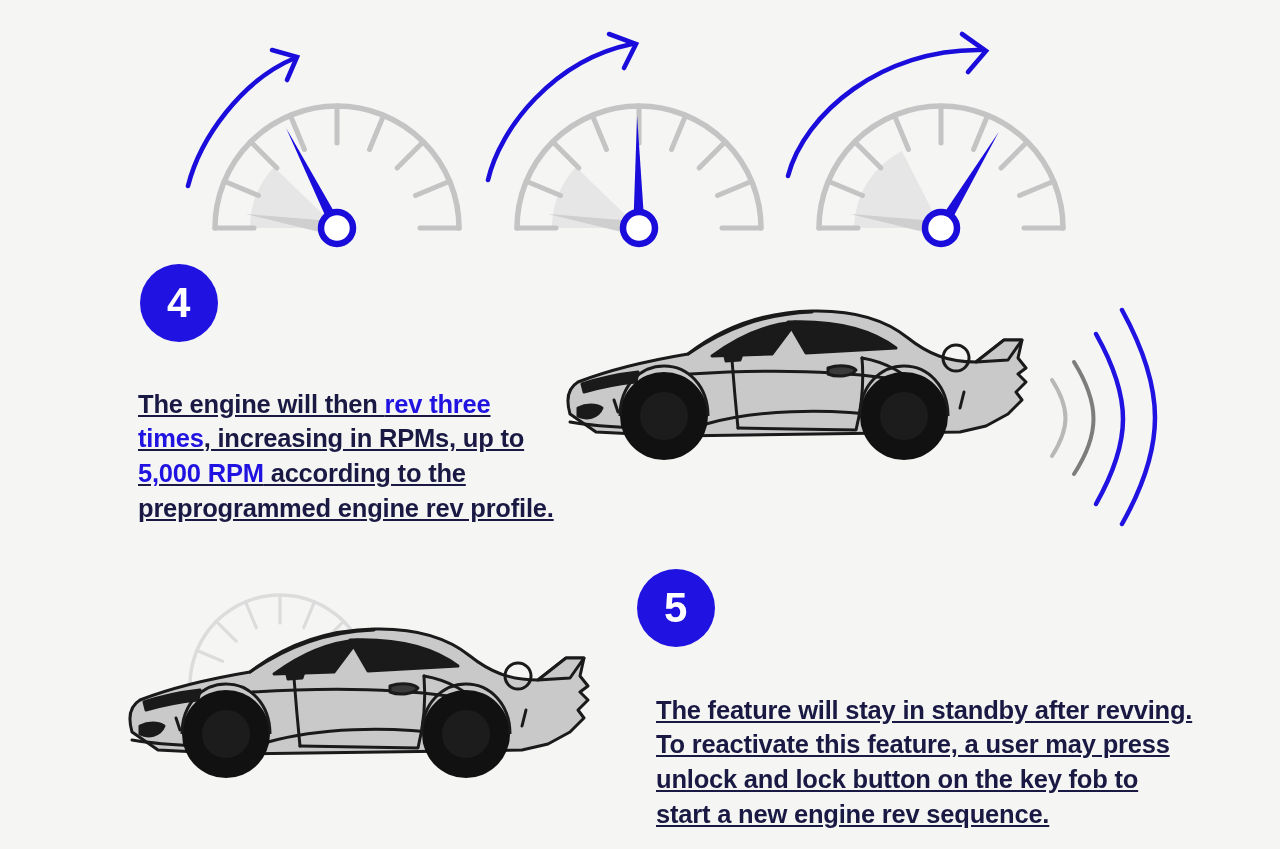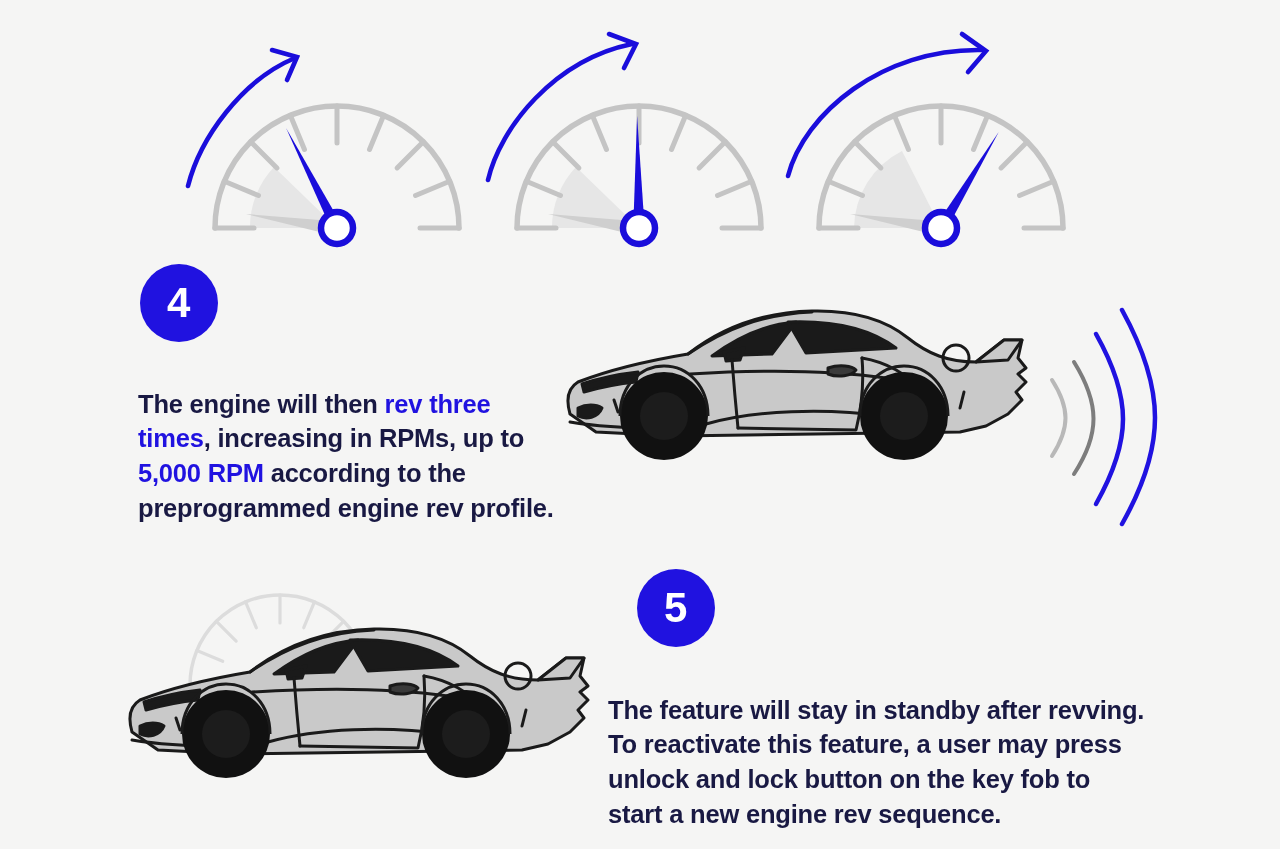--- a/index.html
+++ b/index.html
@@ -58,32 +58,33 @@
   .badge-5 { left: 637px; top: 569px; }
 
   
   .body-copy {
     position: absolute;
     color: #191943;
     font-size: 25.5px;
     line-height: 1.37;
     font-weight: 600;
     letter-spacing: -0.2px;
+    text-decoration: underline;
   }
   .body-copy .hl {
     color: #2012e0;
     font-weight: 800;
   }
   .copy-4 {
     left: 138px;
     top: 361px;
     width: 430px;
   }
   .copy-5 {
-    left: 608px;
+    left: 656px;
     top: 667px;
     width: 540px;
   }
 
   
   .car {
     position: absolute;
   }
   .car-top  { left: 556px; top: 296px; width: 480px; height: 185px; }
   .car-bot  { left: 118px; top: 566px; width: 480px; height: 235px; }

